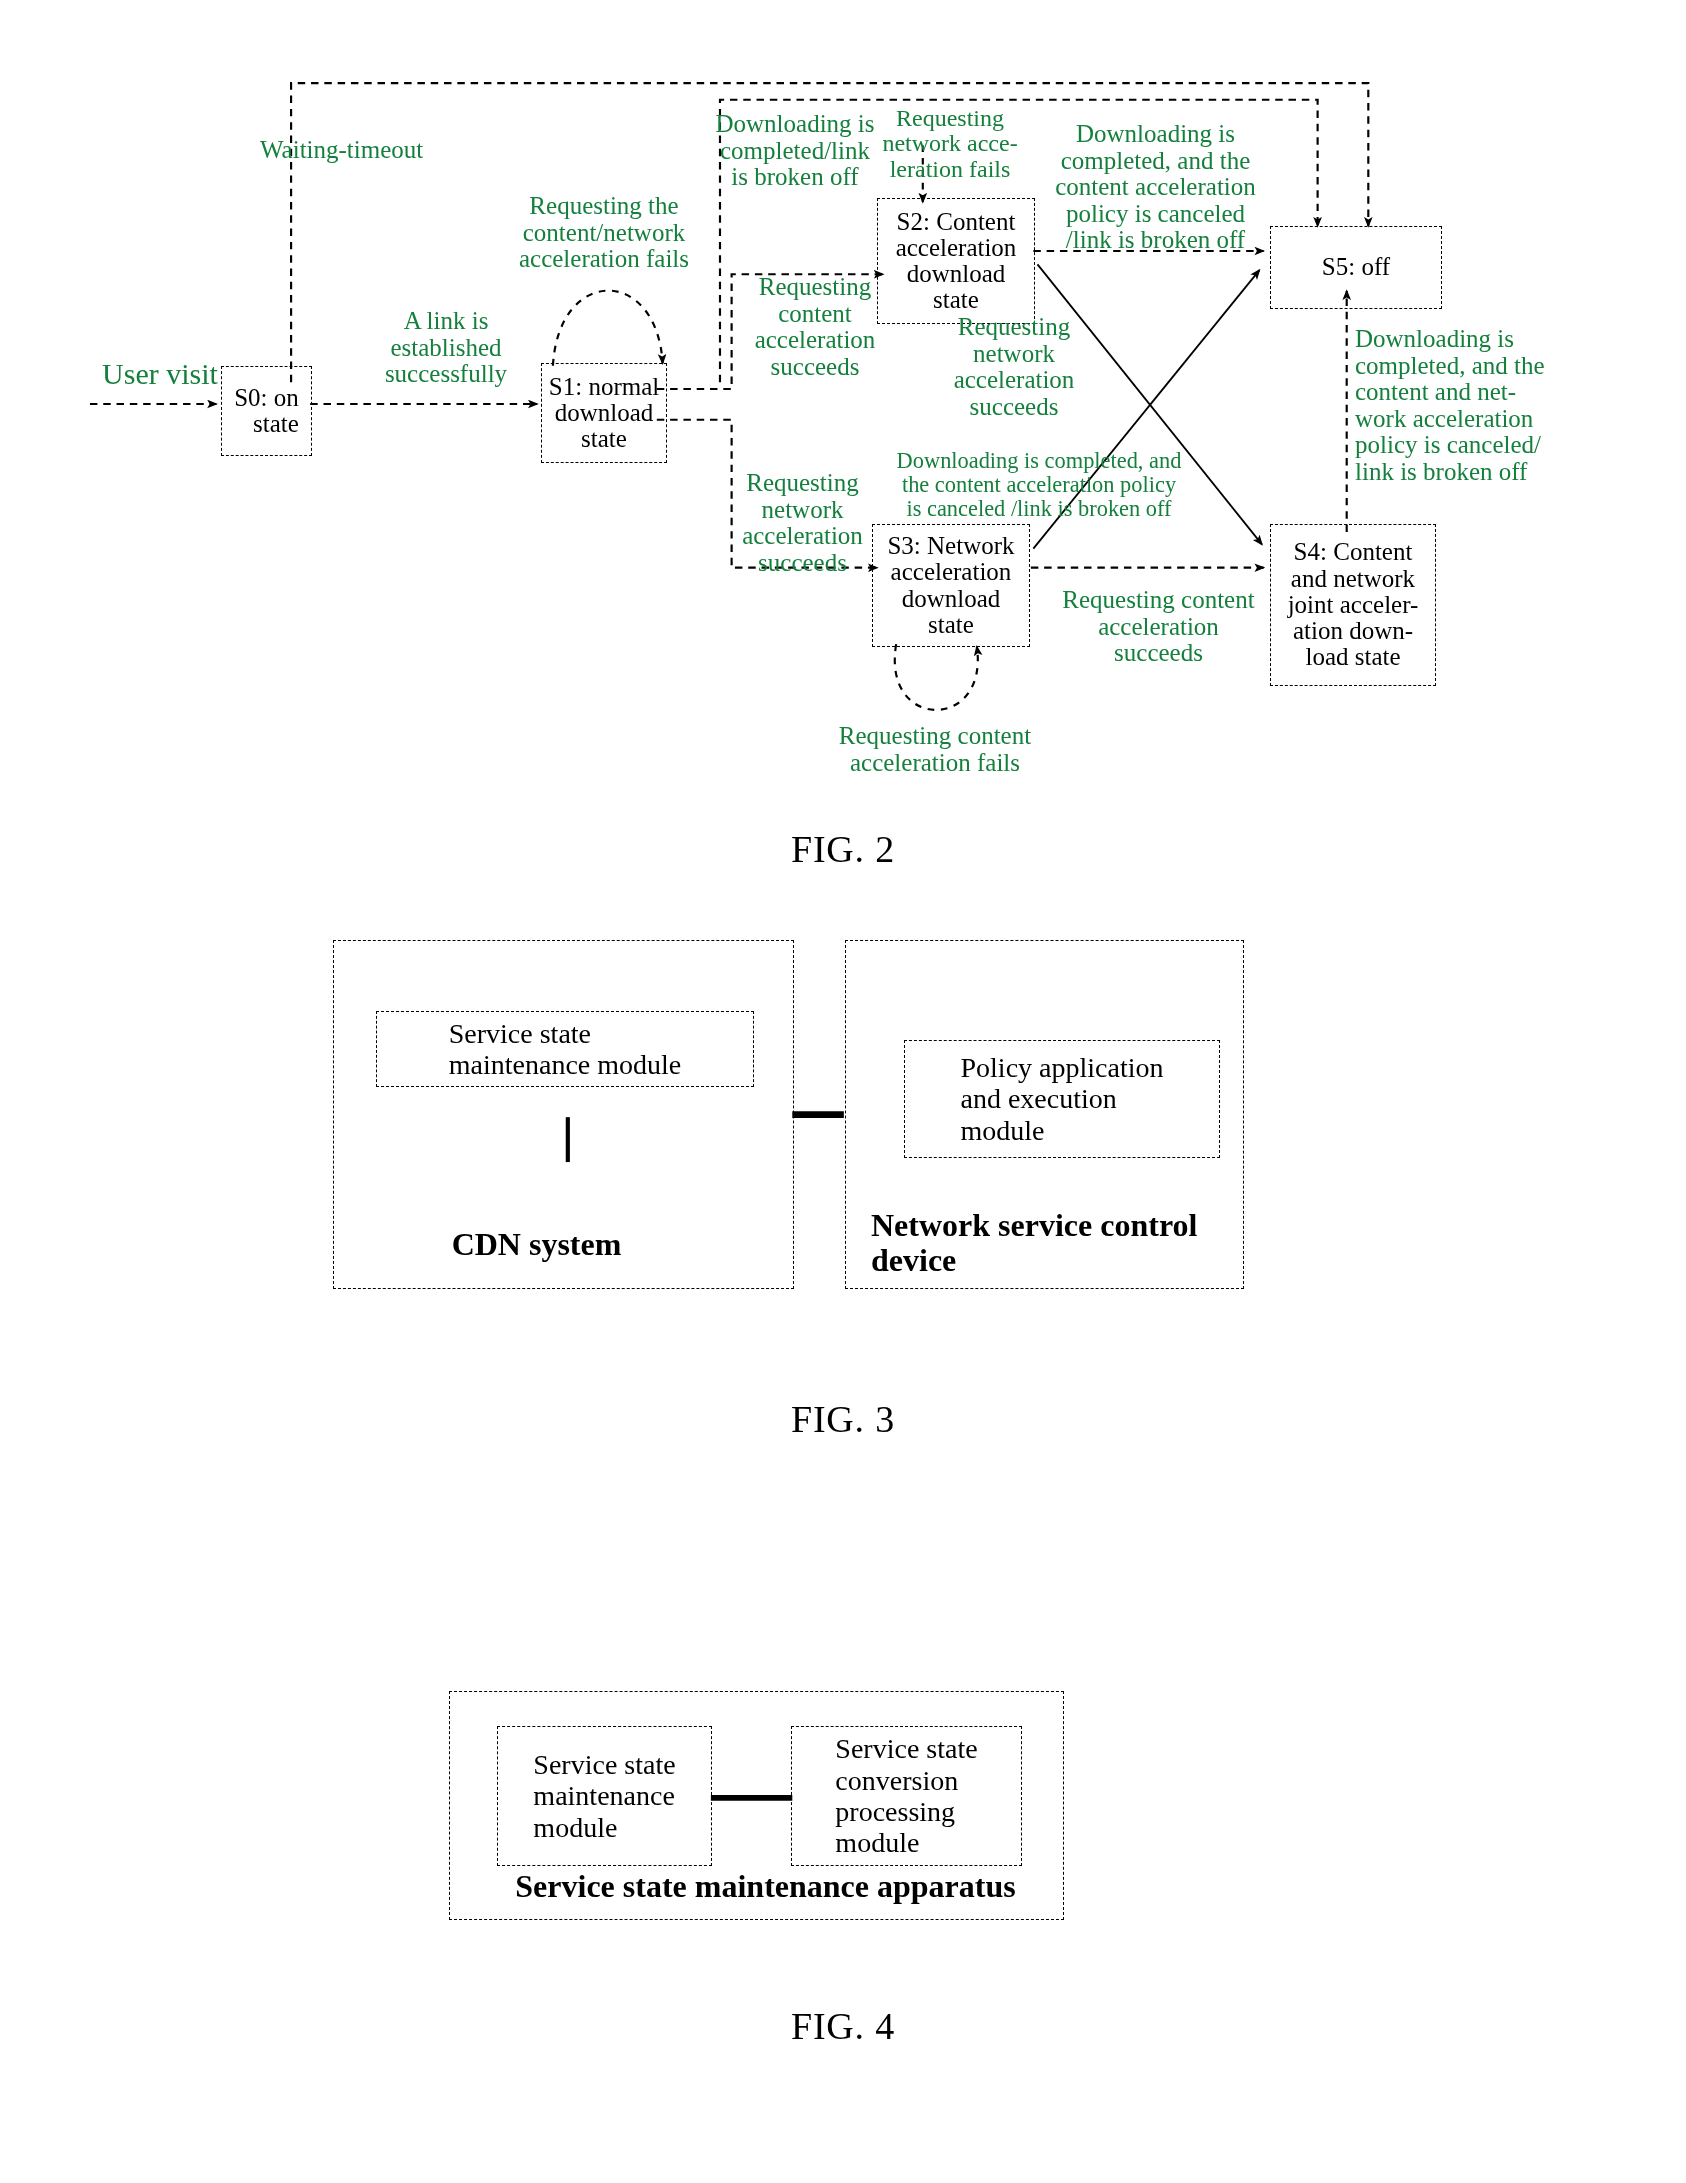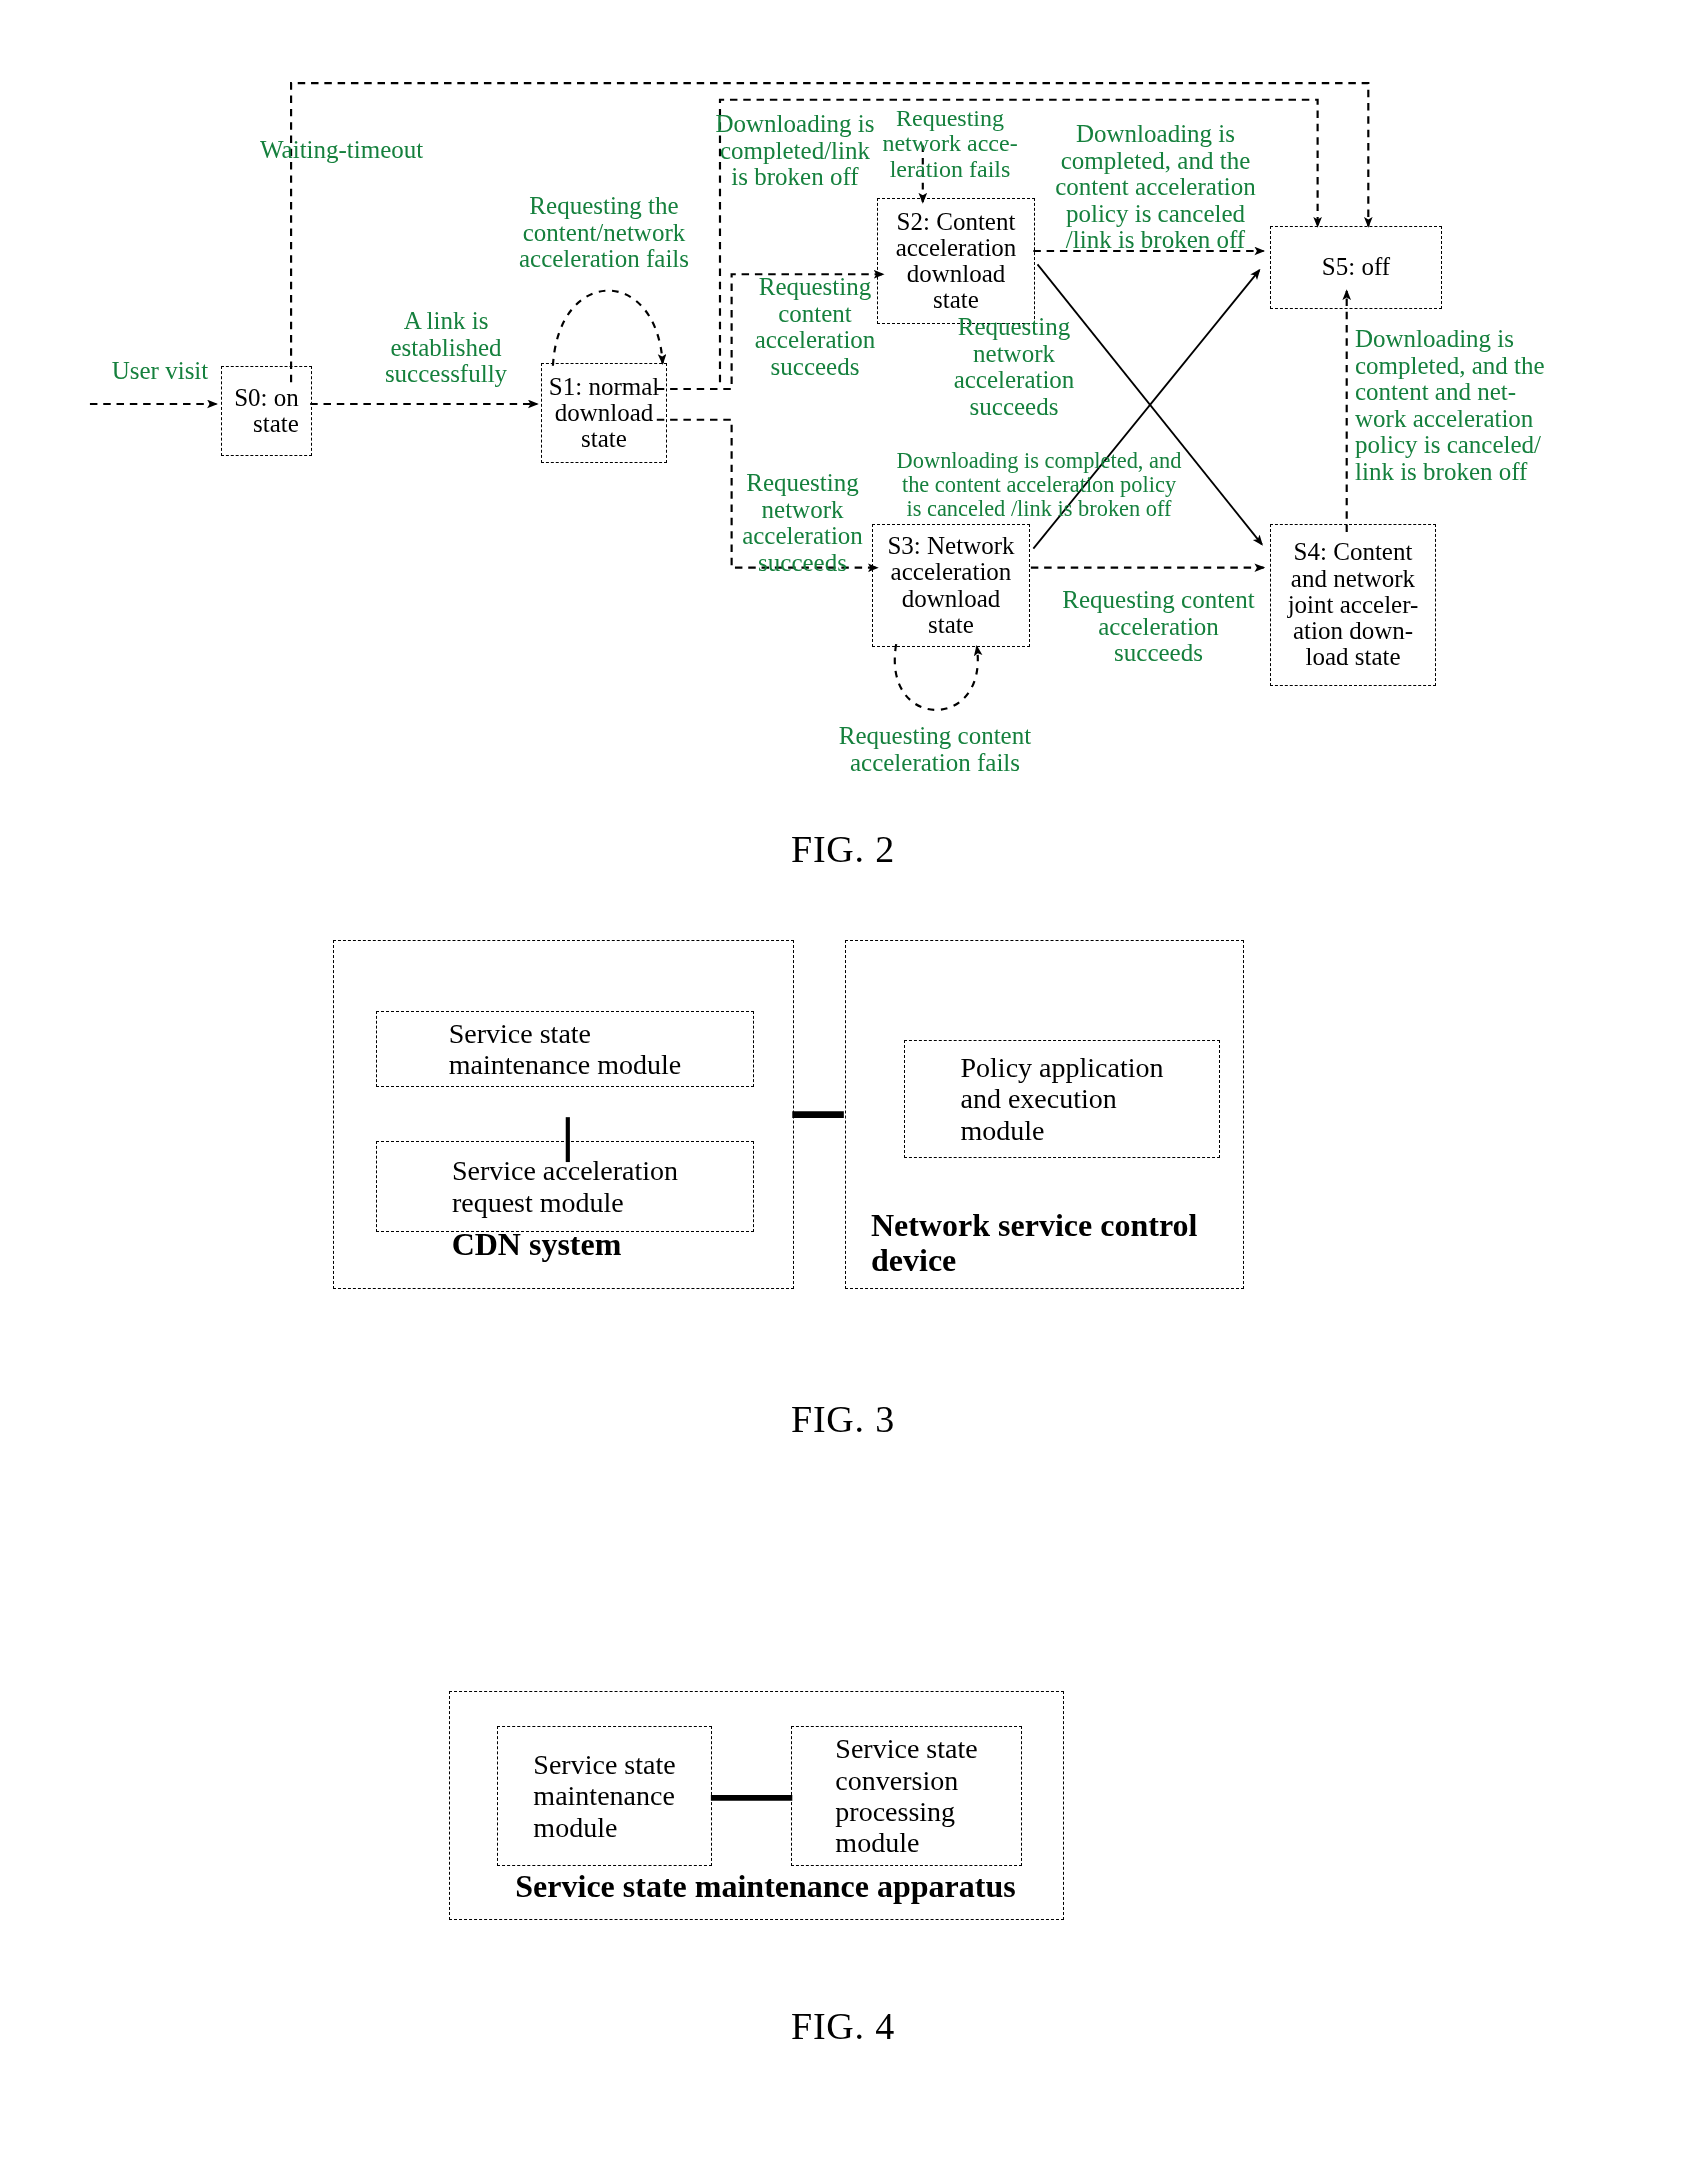--- a/index.html
+++ b/index.html
@@ -127,21 +127,21 @@
 state</div>
 
   <div class="state-box" style="left:1270px;top:524px;width:166px;height:162px;font-size:25px;">S4: Content
 and network
 joint acceler-
 ation down-
 load state</div>
 
   <div class="state-box" style="left:1270px;top:226px;width:172px;height:83px;font-size:25px;">S5: off</div>
 
-  <div class="lbl" style="left:81px;top:358px;width:158px;font-size:25px;">User visit</div>
+  <div class="lbl" style="left:81px;top:358px;width:158px;font-size:30px;">User visit</div>
 
   <div class="lbl" style="left:260px;top:137px;width:266px;font-size:25px;text-align:left;">Waiting-timeout</div>
 
   <div class="lbl" style="left:348px;top:308px;width:196px;font-size:25px;">A link is
 established
 successfully</div>
 
   <div class="lbl" style="left:491px;top:193px;width:226px;font-size:25px;">Requesting the
 content/network
 acceleration fails</div>
@@ -201,22 +201,20 @@
   <svg class="ov" width="1686" height="549" viewBox="0 0 2028 660">
 
     <line x1="683" y1="243" x2="683" y2="297" stroke="#000" stroke-width="5"></line>
 
     <line x1="953" y1="240" x2="1015" y2="240" stroke="#000" stroke-width="8"></line>
   </svg>
 
   <div class="outer-box" style="left:333px;top:25px;width:461px;height:349px;border-style:dashed;"></div>
   <div class="mod-box" style="left:376px;top:96px;width:378px;height:76px;font-size:28px;">Service state
 maintenance module</div>
-  <div class="mod-box" style="left:376px;top:226px;width:378px;height:91px;font-size:28px;">Service acceleration
-request module</div>
   <div class="outer-caption" style="left:370px;top:312px;width:333px;font-size:32px;text-align:center;">CDN system</div>
 
   <div class="outer-box" style="left:845px;top:25px;width:399px;height:349px;border-style:dashed;"></div>
   <div class="mod-box" style="left:904px;top:125px;width:316px;height:118px;font-size:28px;">Policy application
 and execution
 module</div>
   <div class="outer-caption" style="left:871px;top:293px;width:391px;font-size:32px;">Network service control
 device</div>
 
 </div>

